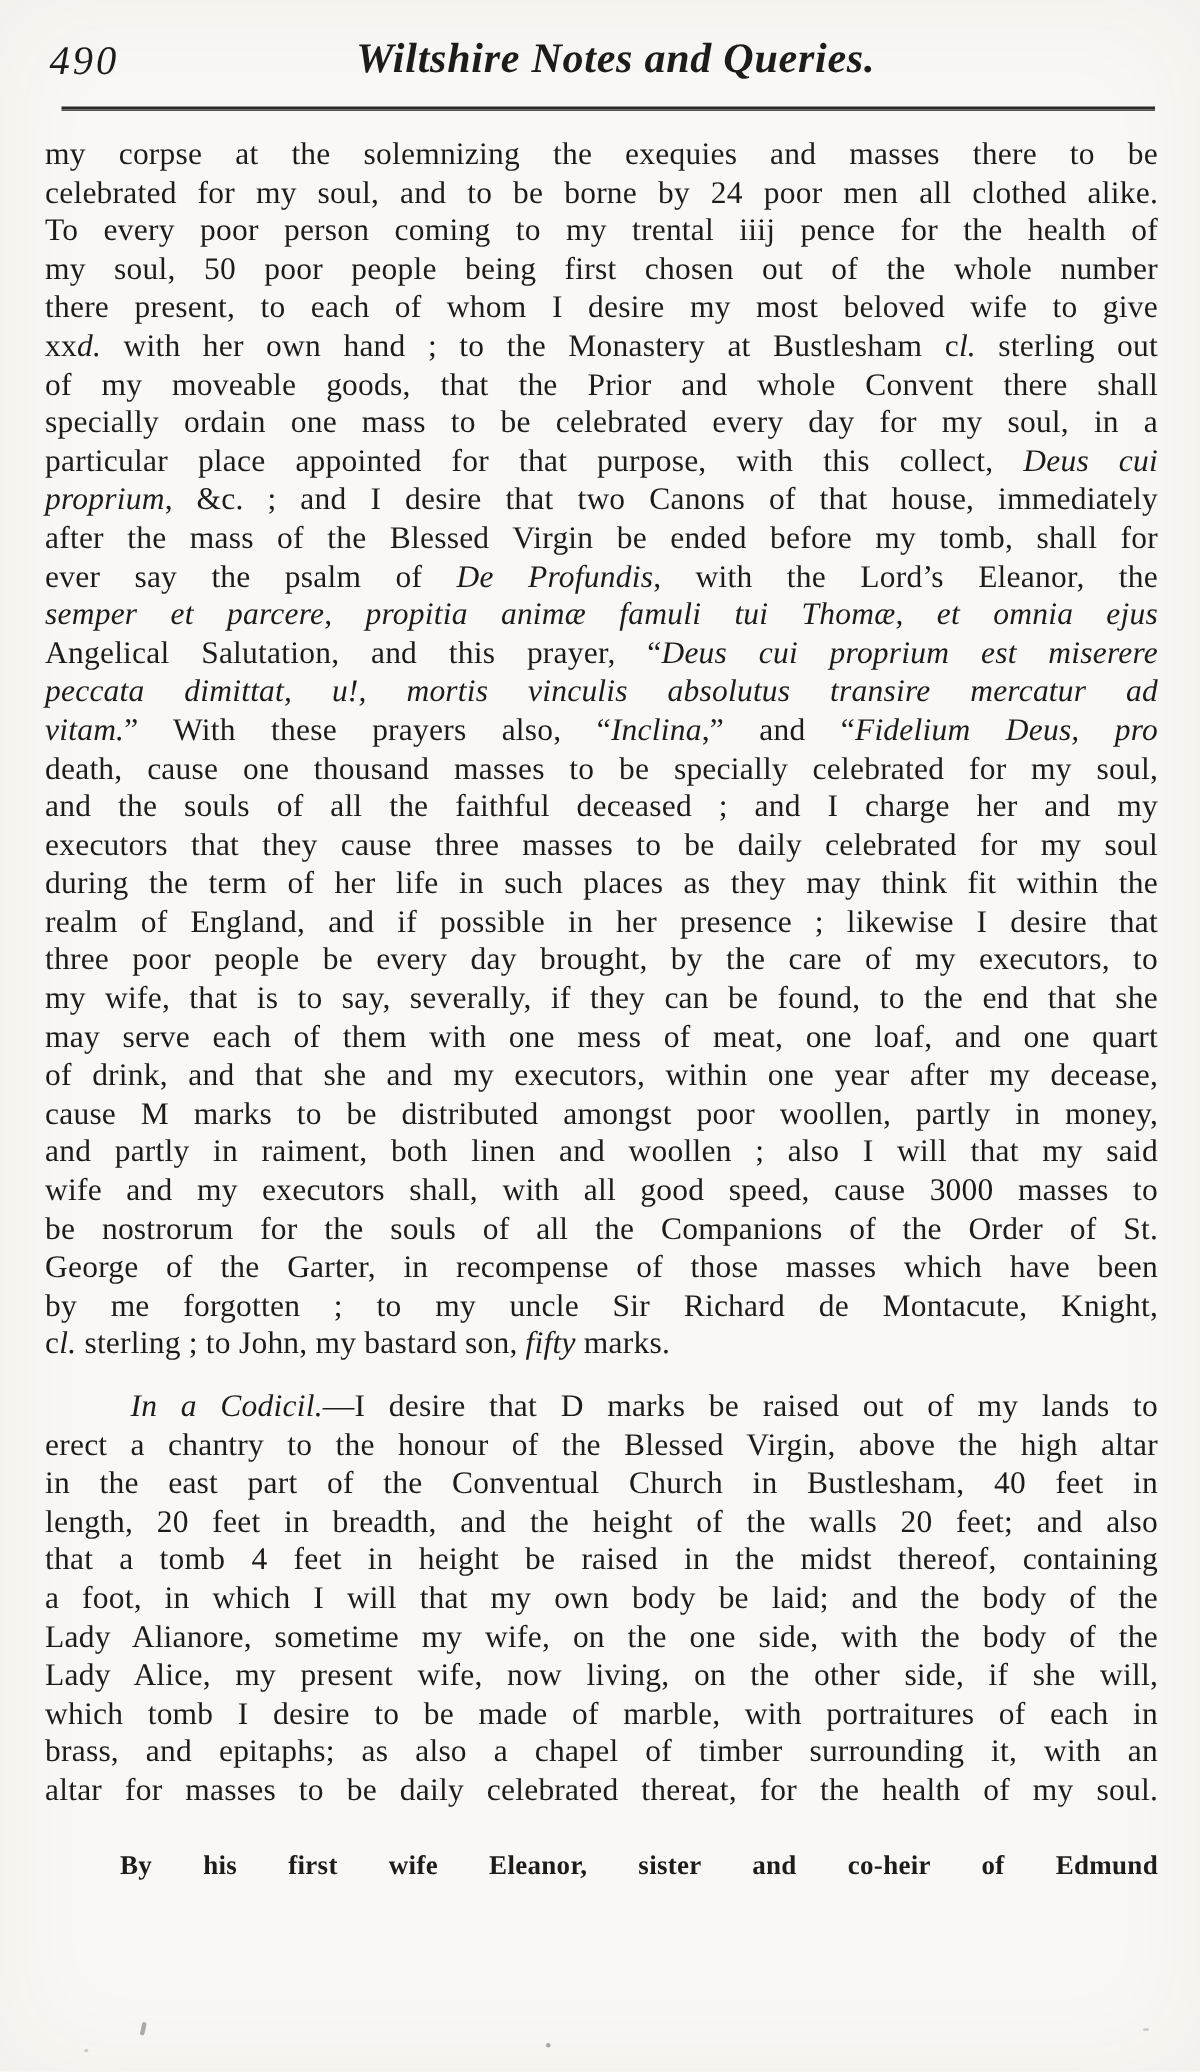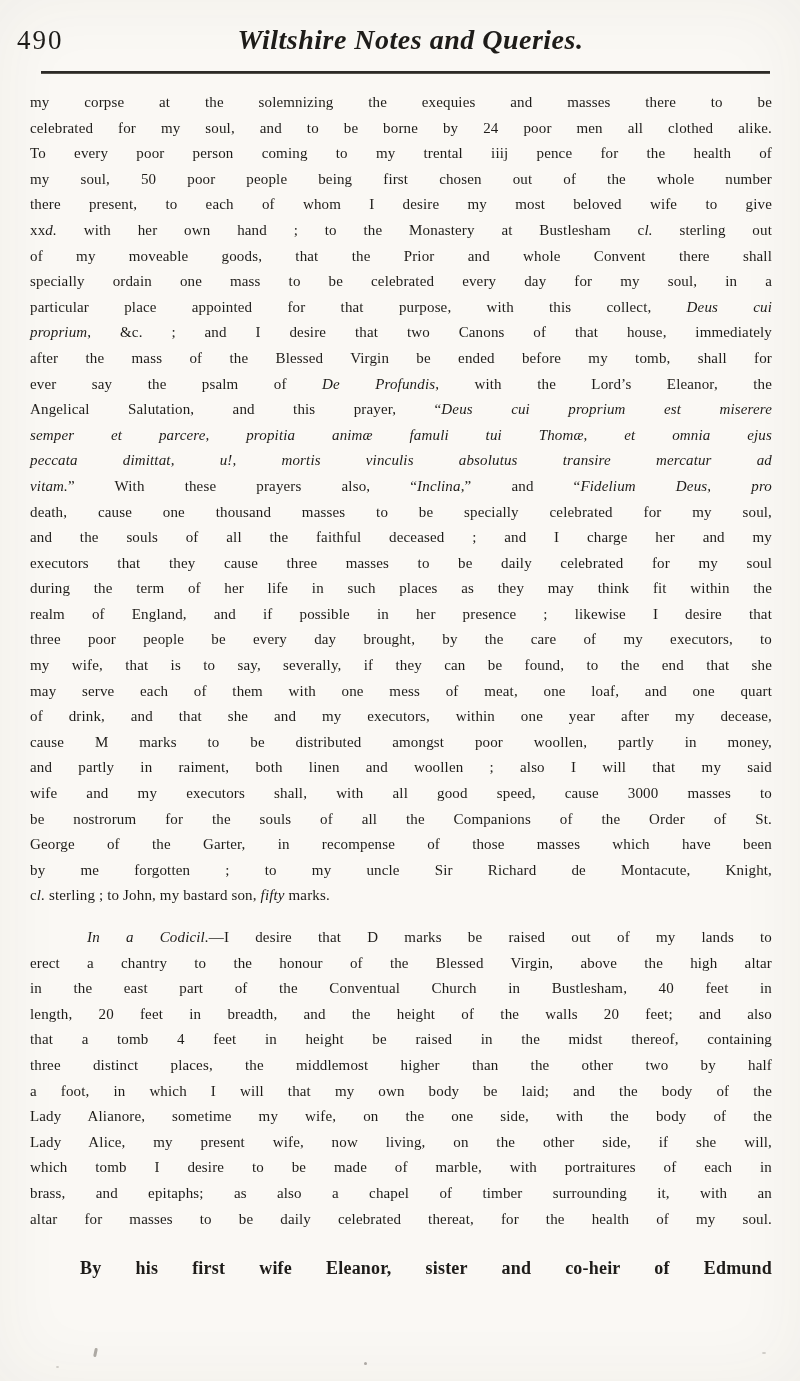--- a/index.html
+++ b/index.html
@@ -14,38 +14,38 @@
     color:var(--ink);
     font-family:"Liberation Serif","DejaVu Serif",serif;
   }
   .sheet{
     position:relative; width:800px; height:1381px;
     background:var(--paper);
     box-shadow: inset 0 0 70px rgba(60,50,30,0.05);
   }
   .header{ position:relative; height:64px; padding-top:24px; }
   .pagenum{
-    position:absolute; left:17px; top:24px;
-    font-size:27px; line-height:1.25; letter-spacing:2px;
+    position:absolute; left:33px; top:24px;
+    font-size:27px; line-height:1.25; letter-spacing:2px;font-style:italic;
   }
   .title{
     text-align:center;
     font-size:28px; font-style:italic; font-weight:bold;
     letter-spacing:0.5px;
     margin-left:21px;
   }
   .rule{
     margin:7px 30px 0 41px;
     height:3px;
     border-top:2px solid #2c2a27;
     border-bottom:1px solid #55524c;
   }
   .bodytext{
     margin:16px 28px 0 30px;
-    font-size:15px;
+    font-size:21px;
     letter-spacing:0.15px;
   }
   .line{
     line-height:25.6px;
     text-align:justify;
     text-align-last:justify;
   }
   .line.endline{ text-align-last:left; }
   .line.indent{ text-indent:57px;margin-top:12px; }
   .para-gap{ margin-top:16px; }
@@ -85,22 +85,22 @@
         <div class="line"><span>To every poor person coming to my trental iiij pence for the health of</span></div>
         <div class="line"><span>my soul, 50 poor people being first chosen out of the whole number</span></div>
         <div class="line"><span>there present, to each of whom I desire my most beloved wife to give</span></div>
         <div class="line"><span>xx</span><i>d.</i><span> with her own hand ; to the Monastery at Bustlesham c</span><i>l.</i><span> sterling out</span></div>
         <div class="line"><span>of my moveable goods, that the Prior and whole Convent there shall</span></div>
         <div class="line"><span>specially ordain one mass to be celebrated every day for my soul, in a</span></div>
         <div class="line"><span>particular place appointed for that purpose, with this collect, </span><i>Deus cui</i></div>
         <div class="line"><i>proprium</i><span>, &amp;c. ; and I desire that two Canons of that house, immediately</span></div>
         <div class="line"><span>after the mass of the Blessed Virgin be ended before my tomb, shall for</span></div>
         <div class="line"><span>ever say the psalm of </span><i>De Profundis</i><span>, with the Lord’s Eleanor, the</span></div>
+        <div class="line"><i>semper et parcere, propitia animæ famuli tui Thomæ, et omnia ejus</i></div>
         <div class="line"><span>Angelical Salutation, and this prayer, “</span><i>Deus cui proprium est miserere</i></div>
-        <div class="line"><i>semper et parcere, propitia animæ famuli tui Thomæ, et omnia ejus</i></div>
         <div class="line"><i>peccata dimittat, u!, mortis vinculis absolutus transire mercatur ad</i></div>
         <div class="line"><i>vitam.</i><span>” With these prayers also, “</span><i>Inclina</i><span>,” and “</span><i>Fidelium Deus, pro</i></div>
         <div class="line"><span>death, cause one thousand masses to be specially celebrated for my soul,</span></div>
         <div class="line"><span>and the souls of all the faithful deceased ; and I charge her and my</span></div>
         <div class="line"><span>executors that they cause three masses to be daily celebrated for my soul</span></div>
         <div class="line"><span>during the term of her life in such places as they may think fit within the</span></div>
         <div class="line"><span>realm of England, and if possible in her presence ; likewise I desire that</span></div>
         <div class="line"><span>three poor people be every day brought, by the care of my executors, to</span></div>
         <div class="line"><span>my wife, that is to say, severally, if they can be found, to the end that she</span></div>
         <div class="line"><span>may serve each of them with one mess of meat, one loaf, and one quart</span></div>
@@ -112,21 +112,20 @@
         <div class="line"><span>George of the Garter, in recompense of those masses which have been</span></div>
         <div class="line"><span>by me forgotten ; to my uncle Sir Richard de Montacute, Knight,</span></div>
         <div class="line endline"><span>c</span><i>l.</i><span> sterling ; to John, my bastard son, </span><i>fifty</i><span> marks.</span></div>
       </div>
       <div class="para para-gap">
         <div class="line indent"><i>In a Codicil.</i><span>—I desire that D marks be raised out of my lands to</span></div>
         <div class="line"><span>erect a chantry to the honour of the Blessed Virgin, above the high altar</span></div>
         <div class="line"><span>in the east part of the Conventual Church in Bustlesham, 40 feet in</span></div>
         <div class="line"><span>length, 20 feet in breadth, and the height of the walls 20 feet; and also</span></div>
         <div class="line"><span>that a tomb 4 feet in height be raised in the midst thereof, containing</span></div>
-        <div class="line"><span>three distinct places, the middlemost higher than the other two by half</span></div>
         <div class="line"><span>a foot, in which I will that my own body be laid; and the body of the</span></div>
         <div class="line"><span>Lady Alianore, sometime my wife, on the one side, with the body of the</span></div>
         <div class="line"><span>Lady Alice, my present wife, now living, on the other side, if she will,</span></div>
         <div class="line"><span>which tomb I desire to be made of marble, with portraitures of each in</span></div>
         <div class="line"><span>brass, and epitaphs; as also a chapel of timber surrounding it, with an</span></div>
         <div class="line"><span>altar for masses to be daily celebrated thereat, for the health of my soul.</span></div>
       </div>
     </div>
 
   <div class="footer-line">By his first wife Eleanor, sister and co-heir of Edmund</div>

